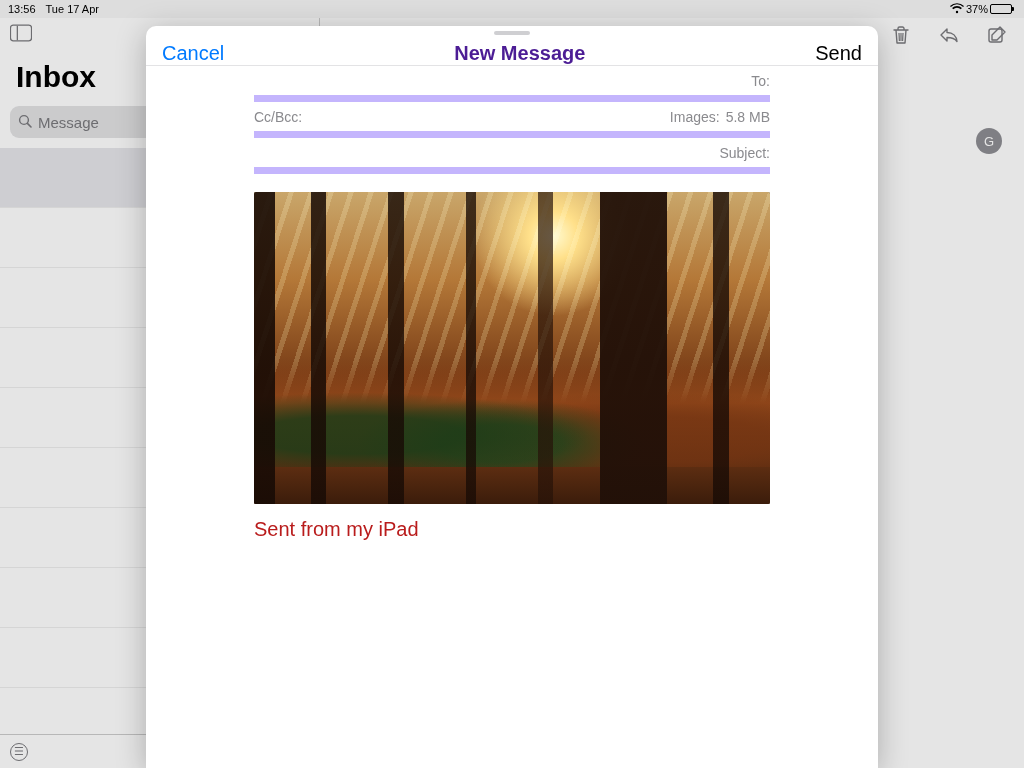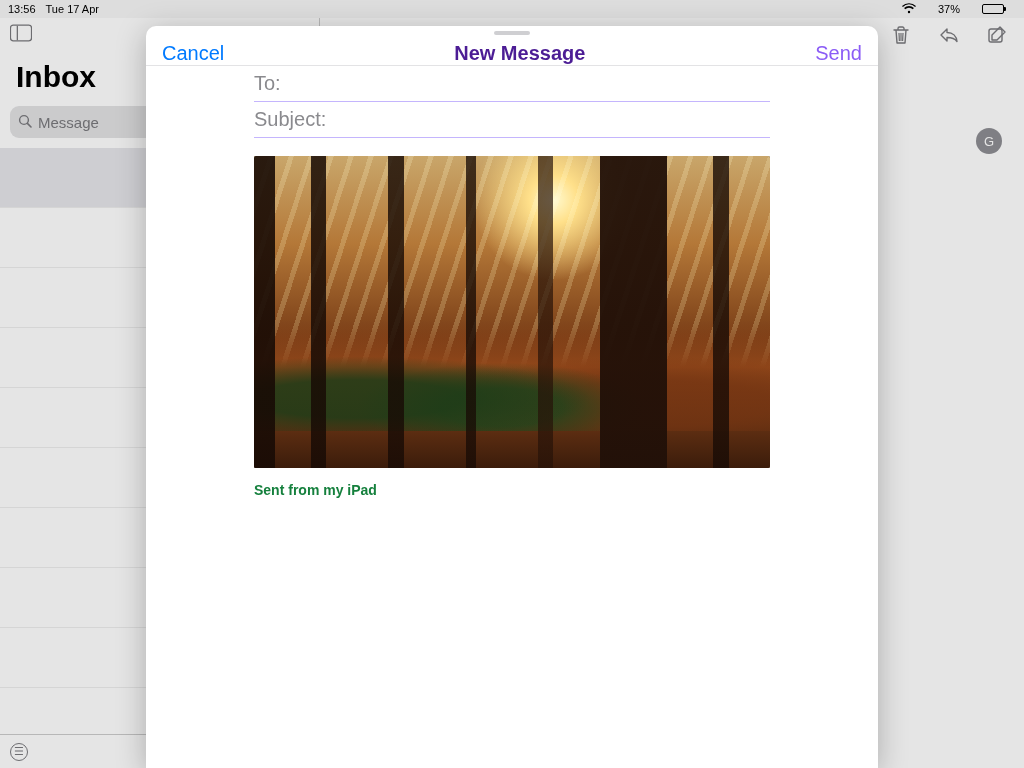--- a/index.html
+++ b/index.html
@@ -1,24 +1,24 @@
 <!DOCTYPE html>
 <html><head>
 <meta charset="utf-8">
 <style>
   * { box-sizing: border-box; margin: 0; padding: 0; }
   html, body { width: 1024px; height: 768px; overflow: hidden; font-family: -apple-system, "Helvetica Neue", Arial, sans-serif; }
   body { background: #f7f7f7; position: relative; }
 
   
-  .status-bar { position: absolute; top: 0; left: 0; right: 12px; height: 18px;
+  .status-bar { position: absolute; top: 0; left: 0; right: 4px; height: 18px;
     font-size: 11px; font-weight: 500; color: #000; display: flex;
     align-items: center; padding: 0 8px; }
   .status-left { display: flex; gap: 10px; }
-  .status-right { margin-left: auto; display: flex; align-items: center; gap: 22px; }
+  .status-right { margin-left: auto; display: flex; align-items: center; gap: 2px; }
   .battery-shell { width: 22px; height: 10px; border: 1px solid #000; border-radius: 2px;
     position: relative; display: inline-block; }
   .battery-shell::after { content: ""; position: absolute; right: -3px; top: 2px;
     width: 2px; height: 4px; background: #000; border-radius: 0 1px 1px 0; }
   .battery-fill { background: #000; border-radius: 1px; margin: 1px; height: 6px; }
 
   
   .mail-bg { position: absolute; top: 18px; left: 0; right: 0; bottom: 0; display: flex; }
   .mail-left { width: 320px; background: #fff; display: flex; flex-direction: column;
     border-right: 1px solid #ccc; }
@@ -52,26 +52,26 @@
   .sheet { position: absolute; top: 26px; left: 146px; right: 146px; bottom: 0;
     background: #fff; border-radius: 10px 10px 0 0; box-shadow: 0 6px 30px rgba(0,0,0,0.25);
     display: flex; flex-direction: column; overflow: hidden; }
   .sheet-header { height: 40px; border-bottom: 1px solid #e3e3e5;
     display: flex; align-items: flex-end; justify-content: space-between; padding: 0 16px;
     font-size: 20px; position: relative; }
   .sheet-header::before { content: ""; position: absolute; top: 5px; left: 50%;
     transform: translateX(-50%); width: 36px; height: 4px; background: #cfcfd2;
     border-radius: 2px; }
   .cancel { color: #007aff; }
-  .send-disabled { color: #8b5cf6; }
+  .send-disabled { color: #000000; }
   .sheet-title { font-weight: 600; color: #4c1d95; }
 
   .sheet-body { padding: 0 108px; overflow: auto; }
   .compose-row { display: flex; align-items: center; height: 36px;
-    border-bottom: 1px solid #c4b5fd; font-size: 20px; color: #8a8a8e; }
+    border-bottom: 7px solid #c4b5fd; font-size: 14px; color: #8a8a8e; justify-content: flex-end; }
   .compose-row .label { color: #8a8a8e; }
   .compose-row .right { margin-left: auto; display: flex; gap: 6px; color: #8a8a8e; }
   .compose-body { padding: 18px 0 20px; display: flex; flex-direction: column; gap: 14px; }
   .attachment { width: 100%; height: 312px; border-radius: 2px; position: relative;
     overflow: hidden; background: #2a140a; }
   
   .attachment .sky { position: absolute; inset: 0;
     background:
       radial-gradient(circle at 58% 14%, #fffad0 0%, #ffe08a 6%, rgba(255,224,138,0) 20%),
       linear-gradient(180deg, #c9a66a 0%, #b47838 28%, #7a3e17 58%, #3a1a0a 100%); }
@@ -88,21 +88,21 @@
       rgba(33,16,8,0.95) 67% 80%, transparent 80% 89%,
       rgba(24,11,5,0.8) 89% 92%, transparent 92% 100%); }
   .attachment .floor { position: absolute; left: 0; right: 0; bottom: 0; height: 46%;
     background: linear-gradient(180deg, rgba(130,60,18,0) 0%, #91471a 30%,
       #6f3715 60%, #3b1c0b 100%); }
   .attachment .foliage { position: absolute; left: 0; right: 0; bottom: 12%; height: 34%;
     background:
       radial-gradient(ellipse at 20% 70%, rgba(30,60,24,0.85) 0 18%, transparent 40%),
       radial-gradient(ellipse at 48% 78%, rgba(36,68,28,0.85) 0 16%, transparent 38%),
       radial-gradient(ellipse at 78% 74%, rgba(116,52,18,0.7) 0 20%, transparent 42%); }
-  .signature { font-size: 14px; color: #15803d; font-weight: bold; }
+  .signature { font-size: 20px; color: #b91c1c; }
 
 </style>
 </head>
 <body>
 
 <div class="status-bar">
   <div class="status-left">
     <span>13:56</span>
     <span>Tue 17 Apr</span>
   </div>
@@ -200,20 +200,27 @@
   <div class="sheet-header">
     <span class="cancel">Cancel</span>
     <span class="sheet-title">New Message</span>
     <span class="send-disabled">Send</span>
   </div>
   <div class="sheet-body">
     <div class="compose-row">
       <span class="label">To:</span>
     </div>
     <div class="compose-row">
+      <span class="label">Cc/Bcc:</span>
+      <span class="right">
+        <span>Images:</span>
+        <span>5.8 MB</span>
+      </span>
+    </div>
+    <div class="compose-row">
       <span class="label">Subject:</span>
     </div>
     <div class="compose-body">
       <div class="attachment">
         <div class="sky"></div>
         <div class="rays"></div>
         <div class="floor"></div>
         <div class="foliage"></div>
         <div class="trunks"></div>
       </div>

